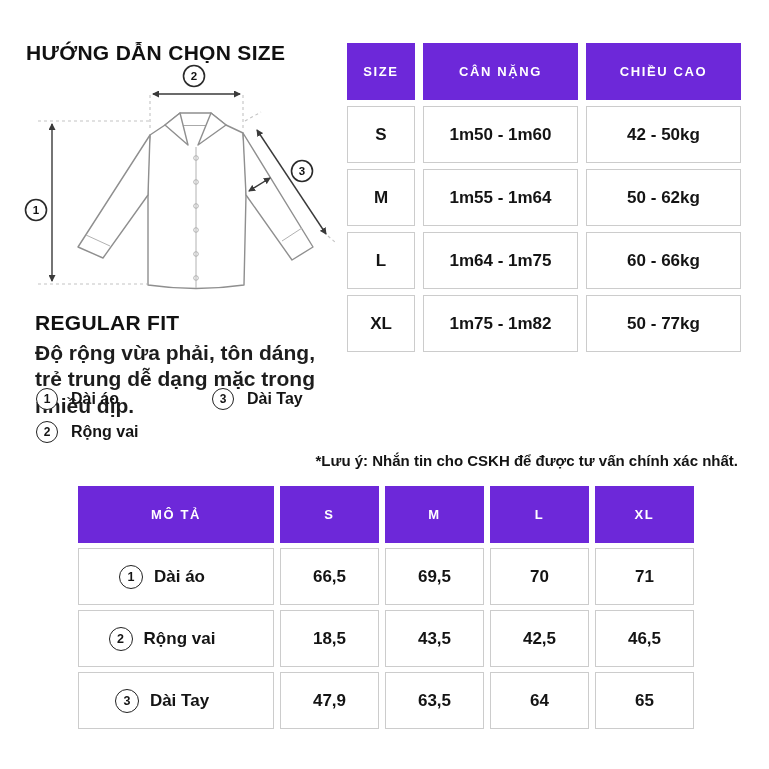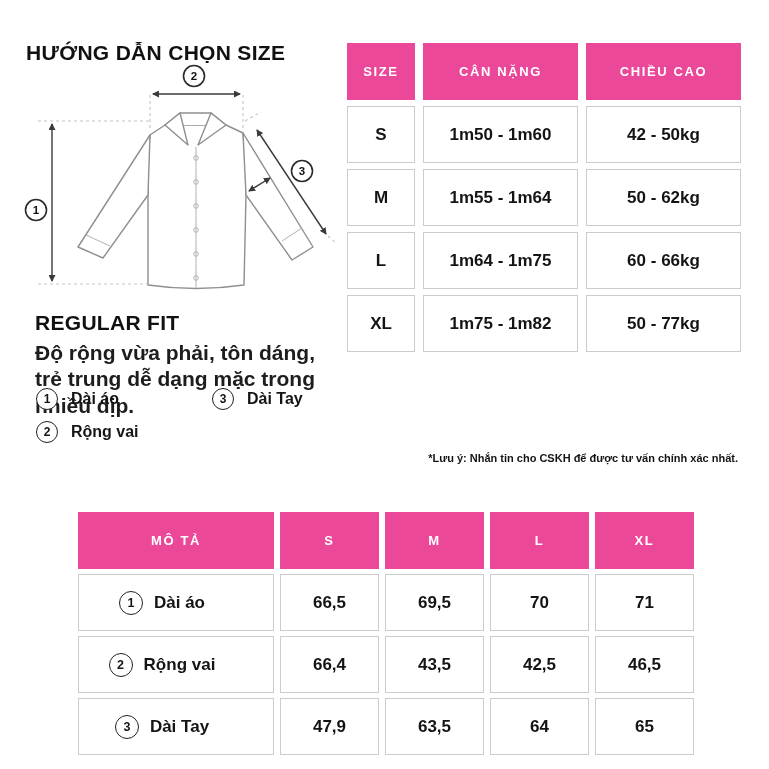--- a/index.html
+++ b/index.html
@@ -20,24 +20,24 @@
   
   .grid-table { position:absolute; display:grid; }
   .size-table {
     left:347px; top:43px;
     grid-template-columns:68px 155px 155px;
     grid-auto-rows:57px; gap:6px 8px;
   }
   .measure-table {
     left:78px; top:486px;
     grid-template-columns:196px 99px 99px 99px 99px;
-    grid-auto-rows:57px; gap:5px 6px;margin-top:26px;
+    grid-auto-rows:57px; gap:5px 6px;
   }
   .hcell {
-    background:#ec4899; color:#ffffff;
+    background:#6d28d9; color:#ffffff;
     display:flex; align-items:center; justify-content:center;
     font-size:13px; font-weight:600; letter-spacing:1.6px;
   }
   .cell {
     background:#ffffff; border:1px solid #cccccc;
     display:flex; align-items:center; justify-content:center;
     font-size:17px; font-weight:600; color:#141414;
   }
   .cell.label { gap:11px; padding-right:28px; }
   .badge {
@@ -58,21 +58,21 @@
   .legend-item {
     position:absolute; display:flex; align-items:center; gap:13px;
     font-size:16px; font-weight:600; color:#141414;
   }
   .legend-item .badge { width:22px; height:22px; flex:0 0 22px; font-size:12px; }
   #legend-1 { left:36px;  top:388px; }
   #legend-3 { left:212px; top:388px; }
   #legend-2 { left:36px;  top:421px; }
   .note {
     position:absolute; right:31px; top:452px;
-    font-size:11px; font-weight:600; color:#141414;margin-left:48px;
+    font-size:15px; font-weight:600; color:#141414;margin-left:48px;
   }
   
   .shirt-line   { fill:#ffffff; stroke:#8f8f8f; stroke-width:1.4; stroke-linejoin:round; }
   .thin-line    { stroke:#b2b2b2; stroke-width:1; fill:none; }
   .measure-line { stroke:#3a3a3a; stroke-width:1.4; fill:none; }
   .guide-line   { stroke:#c3c3c3; stroke-width:1.1; stroke-dasharray:3 3; fill:none; }
   .ann-circle   { fill:#ffffff; stroke:#2a2a2a; stroke-width:1.6; }
   .ann-num      { font-family:"Liberation Sans",sans-serif; font-size:11.5px; font-weight:bold; fill:#111; }
 </style>
 </head>
@@ -195,21 +195,21 @@
   </div>
   <div class="cell">66,5</div>
   <div class="cell">69,5</div>
   <div class="cell">70</div>
   <div class="cell">71</div>
 
   <div class="cell label">
     <span class="badge">2</span>
     <span>Rộng vai</span>
   </div>
-  <div class="cell">66,4</div>
+  <div class="cell">18,5</div>
   <div class="cell">43,5</div>
   <div class="cell">42,5</div>
   <div class="cell">46,5</div>
 
   <div class="cell label">
     <span class="badge">3</span>
     <span>Dài Tay</span>
   </div>
   <div class="cell">47,9</div>
   <div class="cell">63,5</div>

